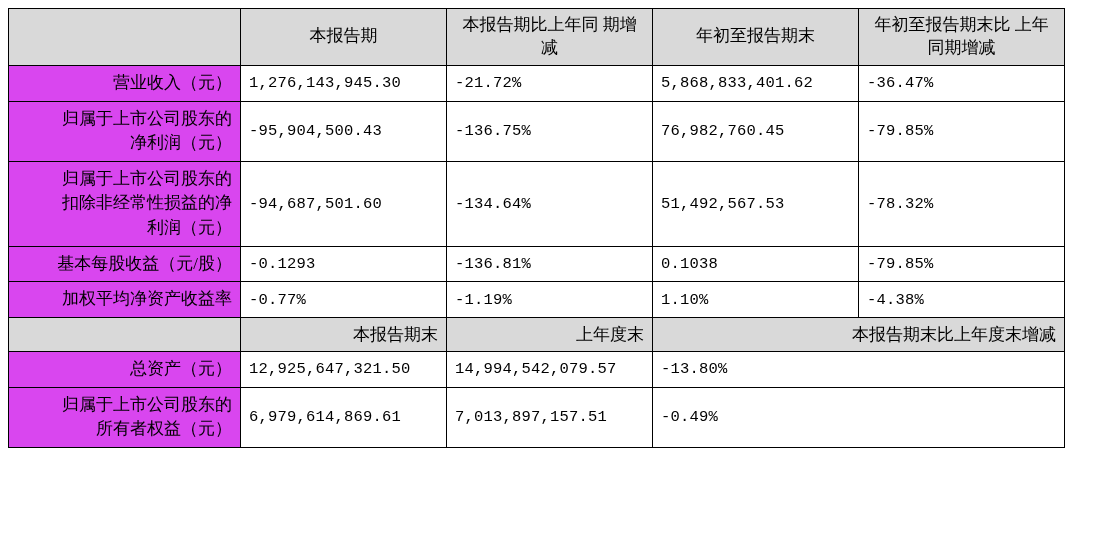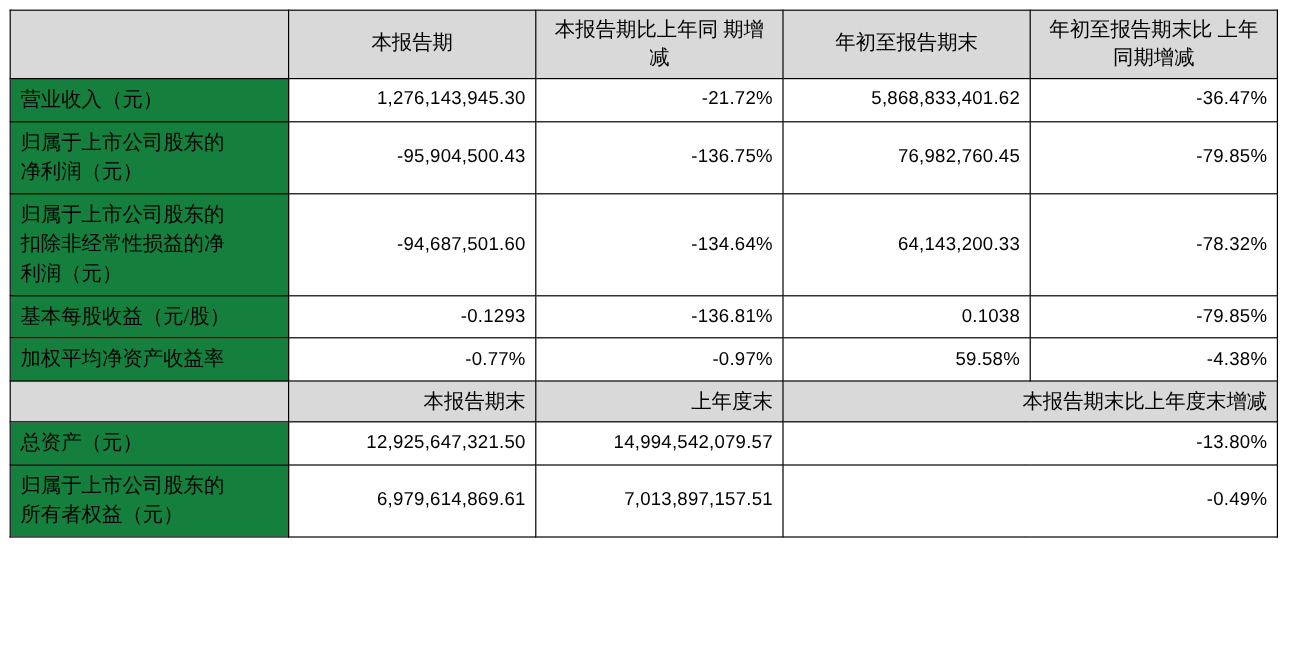--- a/index.html
+++ b/index.html
@@ -40,28 +40,28 @@
   }
   .hdr {
     text-align: center;
     background: #d9d9d9;
     line-height: 1.35;
   }
   .hdr-blank {
     background: #d9d9d9;
   }
   .rowlabel {
-    text-align: left;
-    background: #15803d;
+    text-align: right;
+    background: #d946ef;
     line-height: 1.45;
     white-space: pre-line;
   }
   .num {
-    text-align: right;
-    font-family: Liberation Sans, sans-serif;
+    text-align: left;
+    font-family: Liberation Mono, monospace;
     font-size: 15.5px;
     letter-spacing: 0.2px;
     white-space: nowrap;
   }
   .num.dash {
     text-align: center;
     font-family: "Liberation Serif", serif;
     font-size: 17px;
   }
   .num.shade {
@@ -112,39 +112,39 @@
         <td class="num">76,982,760.45</td>
         <td class="num">-79.85%</td>
       </tr>
 
       <tr>
         <td class="rowlabel">归属于上市公司股东的
 扣除非经常性损益的净
 利润（元）</td>
         <td class="num">-94,687,501.60</td>
         <td class="num">-134.64%</td>
-        <td class="num">64,143,200.33</td>
+        <td class="num">51,492,567.53</td>
         <td class="num">-78.32%</td>
       </tr>
 
 
 
       <tr>
         <td class="rowlabel">基本每股收益（元/股）</td>
         <td class="num">-0.1293</td>
         <td class="num">-136.81%</td>
         <td class="num">0.1038</td>
         <td class="num">-79.85%</td>
       </tr>
 
       <tr>
         <td class="rowlabel">加权平均净资产收益率</td>
         <td class="num">-0.77%</td>
-        <td class="num">-0.97%</td>
-        <td class="num">59.58%</td>
+        <td class="num">-1.19%</td>
+        <td class="num">1.10%</td>
         <td class="num">-4.38%</td>
       </tr>
 
       <tr>
         <td class="hdr-blank"></td>
         <td class="sub-hdr">本报告期末</td>
         <td class="sub-hdr">上年度末</td>
         <td class="sub-hdr" colspan="2">本报告期末比上年度末增减</td>
       </tr>
 

